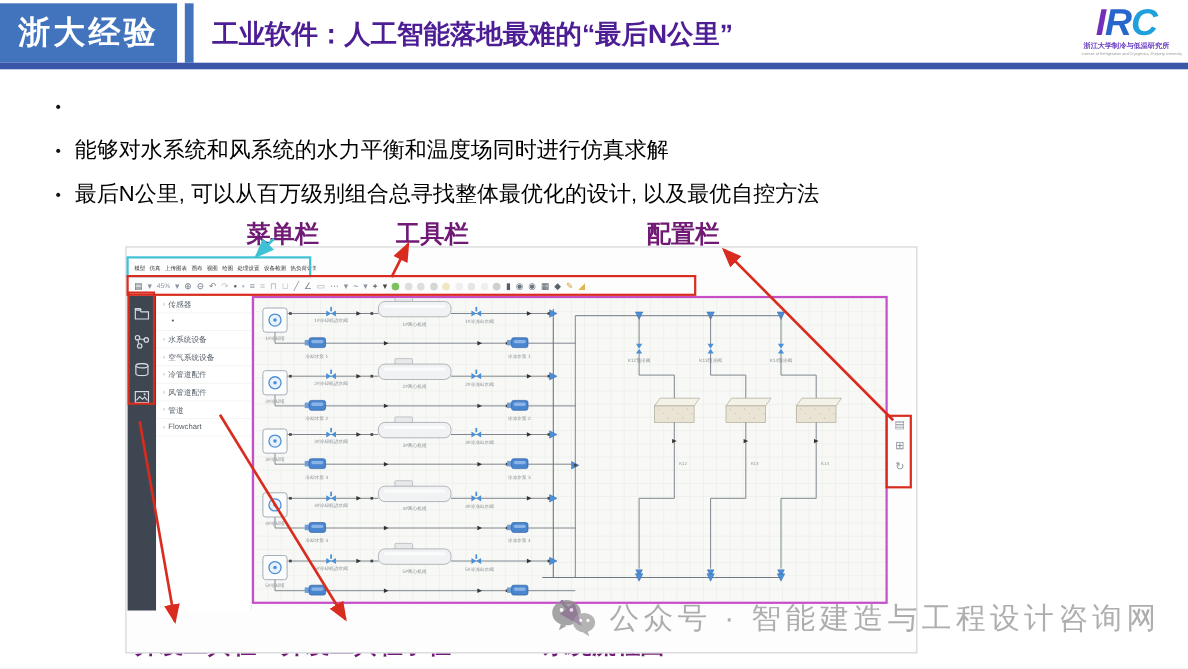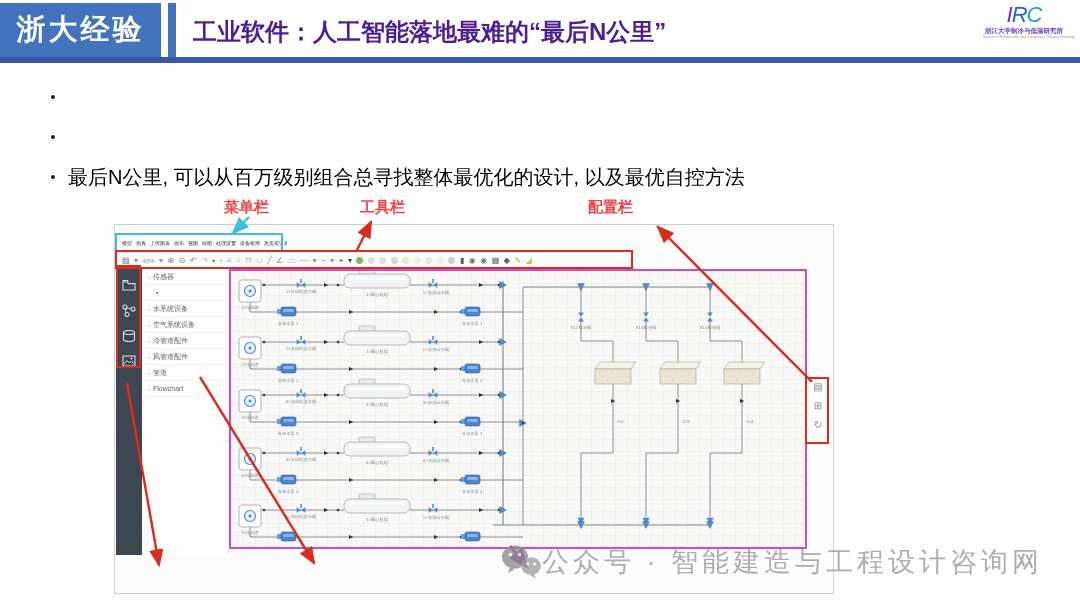--- a/index.html
+++ b/index.html
@@ -7,32 +7,32 @@
          font-family:"Liberation Sans",sans-serif;}
   .abs{position:absolute;}
 
   
   .badge{left:0;top:3px;width:161px;height:54px;background:#4273BD;color:#fff;
          display:flex;align-items:center;justify-content:center;font-size:29px;font-weight:bold;letter-spacing:3px;}
   .stripe{left:168px;top:3px;width:8px;height:54px;background:#4273BD;}
   .title{left:193px;top:7px;height:50px;line-height:50px;font-size:24px;font-weight:bold;color:#4c1d95;white-space:nowrap;}
   .underline{left:0;top:57px;width:1080px;height:6px;background:#3A57A7;}
   .logo{right:8px;top:4px;width:96px;text-align:center;line-height:1;}
-  .logo-text{font-size:22px;font-style:italic;font-weight:400;letter-spacing:-1px;}
+  .logo-text{font-size:34px;font-style:italic;font-weight:700;letter-spacing:-1px;}
   .logo-i{color:#7430b8}.logo-r{color:#2766cc}.logo-c{color:#1ea0dc}
   .logo-cn{font-size:6.5px;color:#6a3fc0;font-weight:bold;margin-top:2px;}
   .logo-en{font-size:4px;color:#999;transform:scale(.85);white-space:nowrap;}
 
   
   .bullets{left:38px;top:84px;width:960px;list-style:none;margin:0;padding:0;}
   .bullets li{display:flex;align-items:flex-start;margin-bottom:13px;line-height:27px;font-size:20px;color:#000;}
   .bullets .dot{width:30px;text-align:center;font-size:14px;line-height:27px;color:#111;flex:0 0 30px;}
 
   
-  .ann{font-size:15px;font-weight:bold;color:#ef4444;white-space:nowrap;}
+  .ann{font-size:22px;font-weight:bold;color:#701a75;white-space:nowrap;}
 
   
   .app{left:114px;top:224px;width:720px;height:370px;background:#fdfdfd;border:1px solid #cdd1d5;box-sizing:border-box;}
   .menubar{left:7px;top:11px;height:14px;width:165px;display:flex;gap:4px;align-items:center;overflow:hidden;}
   .menubar span{font-size:5px;color:#333;white-space:nowrap;}
   .toolbar{left:7px;top:28px;height:15px;width:505px;display:flex;gap:4.5px;align-items:center;overflow:hidden;}
   .toolbar .tico{font-size:8px;line-height:15px;}
   .toolbar .tdot{width:7px;height:7px;border-radius:50%;display:inline-block;flex:0 0 7px;}
   .toolbar .ttext{font-size:6px;color:#8a94a0;}
   .side{left:1px;top:44px;width:26px;height:286px;background:#3E4652;display:flex;flex-direction:column;align-items:center;padding-top:10px;box-sizing:border-box;gap:13px;}
@@ -46,21 +46,21 @@
           background-size:12px 12px;}
   .cfgcol{left:694px;top:157px;width:18px;display:flex;flex-direction:column;gap:9px;align-items:center;}
   .cfgcol span{font-size:10px;color:#8a929a;line-height:10px;}
 
   
   .hl{box-sizing:border-box;pointer-events:none;}
   .hl-cyan{border:2px solid #3EC1D5;}
   .hl-red{border:2px solid #D92B1E;}
 
   
-  .wm{left:500px;top:543px;display:flex;align-items:center;opacity:.8;text-align:center;}
+  .wm{left:500px;top:543px;display:flex;align-items:center;gap:12px;opacity:.8;text-align:center;}
   .wm-text{font-size:27px;letter-spacing:4px;color:#9a9a9a;font-weight:500;white-space:nowrap;}
 
   svg text{font-family:"Liberation Sans",sans-serif;}
 </style>
 </head>
 <body>
 
 <div class="slide">
 
   <div class="abs badge">浙大经验</div>
@@ -72,20 +72,21 @@
     <div class="logo-cn">浙江大学制冷与低温研究所</div>
     <div class="logo-en">Institute of Refrigeration and Cryogenics, Zhejiang University</div>
   </div>
 
   <ul class="abs bullets">
       <li>
         <span class="dot">•</span>
       </li>
       <li>
         <span class="dot">•</span>
+        <span>能够对水系统和风系统的水力平衡和温度场同时进行仿真求解</span>
       </li>
       <li>
         <span class="dot">•</span>
         <span>最后N公里, 可以从百万级别组合总寻找整体最优化的设计, 以及最优自控方法</span>
       </li>
     </ul>
 
   <div class="abs ann" style="left:224px;top:198px">菜单栏</div>
   <div class="abs ann" style="left:360px;top:198px">工具栏</div>
   <div class="abs ann" style="left:588px;top:198px">配置栏</div>

